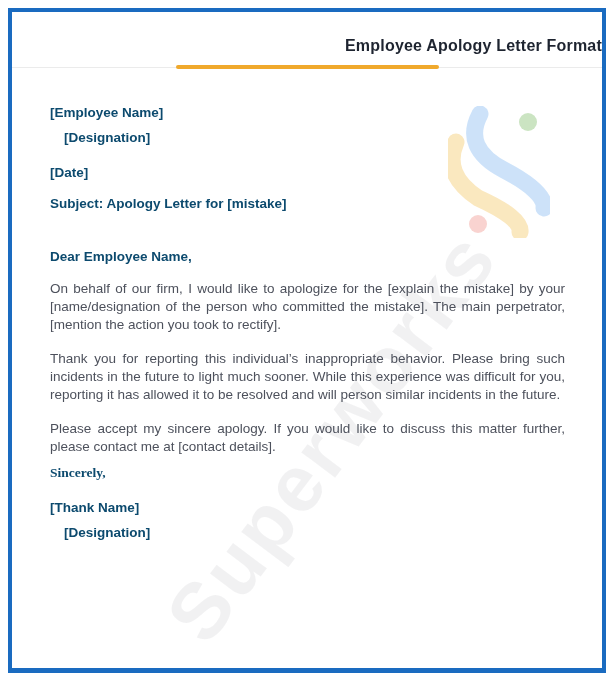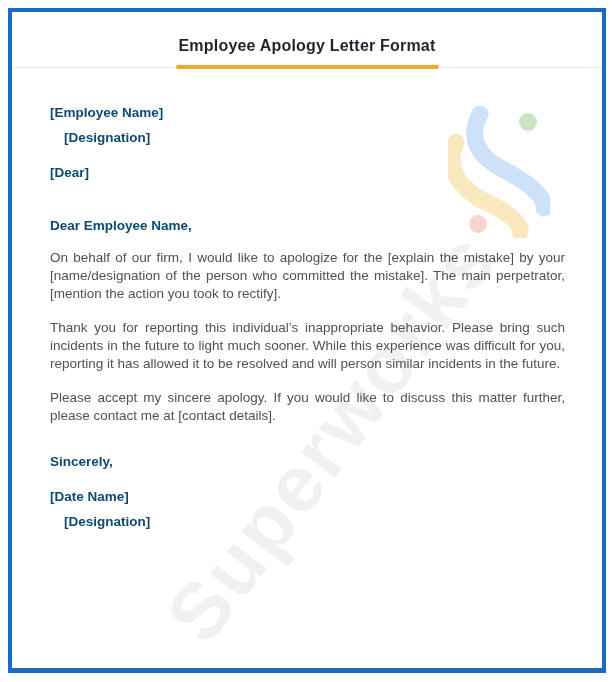--- a/index.html
+++ b/index.html
@@ -16,21 +16,21 @@
     background: #ffffff;
     border: 4px solid #1A6BC0;
     border-bottom-width: 5px;
     overflow: hidden;
   }
   .header {
     position: relative;
     height: 56px;
     display: flex;
     align-items: flex-end;
-    justify-content: center;
+    justify-content: flex-end;
     border-bottom: 1px solid #ebebeb;
     z-index: 2;
   }
   .page-title {
     font-size: 16px;
     font-weight: bold;
     color: #1e2430;
     letter-spacing: 0.2px;
     margin-bottom: 12px;
   }
@@ -82,21 +82,21 @@
   }
   .mt-first { margin-top: 11px; }
   .mt-sm  { margin-top: 10px; padding-left: 14px; }
   .mt-md  { margin-top: 20px; }
   .mt-lg  { margin-top: 16px; }
   .para {
     margin-top: 16px;
     text-align: justify;
   }
   .salutation { margin-top: 38px; }
-  .closing { margin-top: 29px; }
+  .closing { margin-top: 9px; font-family: Liberation Serif, serif; }
 </style>
 </head>
 <body>
 
 <div class="card">
 
   <div class="header">
     <div class="page-title">Employee Apology Letter Format</div>
   </div>
   <div class="accent-bar"></div>
@@ -108,25 +108,26 @@
       <path d="M 8 36 Q -6 68 30 92 Q 74 112 72 126" fill="none" stroke-width="17" stroke-linecap="round" stroke="#FAE4B5"></path>
       <path d="M 32 8 Q 14 42 56 64 Q 98 86 96 102" fill="none" stroke-width="17" stroke-linecap="round" stroke="#C5DEF9"></path>
       <circle cx="80" cy="16" r="9" fill="#C2E0B8"></circle>
       <circle cx="30" cy="118" r="9" fill="#F8CCC8"></circle>
     </svg>
   </div>
 
   <div class="letter">
     <div class="line-b mt-first">[Employee Name]</div>
     <div class="line-b mt-sm">[Designation]</div>
-    <div class="line-b mt-md">[Dear]</div>
+    <div class="line-b mt-md">[Date]</div>
+    <div class="line-b mt-lg">Subject: Apology Letter for [mistake]</div>
     <div class="line-b salutation">Dear Employee Name,</div>
 
     <p class="para">On behalf of our firm, I would like to apologize for the [explain the mistake] by your [name/designation of the person who committed the mistake]. The main perpetrator, [mention the action you took to rectify].</p>
     <p class="para">Thank you for reporting this individual’s inappropriate behavior. Please bring such incidents in the future to light much sooner. While this experience was difficult for you, reporting it has allowed it to be resolved and will person similar incidents in the future.</p>
     <p class="para">Please accept my sincere apology. If you would like to discuss this matter further, please contact me at [contact details].</p>
 
     <div class="line-b closing">Sincerely,</div>
-    <div class="line-b mt-md">[Date Name]</div>
+    <div class="line-b mt-md">[Thank Name]</div>
     <div class="line-b mt-sm">[Designation]</div>
   </div>
 
 </div>
 
 </body></html>

